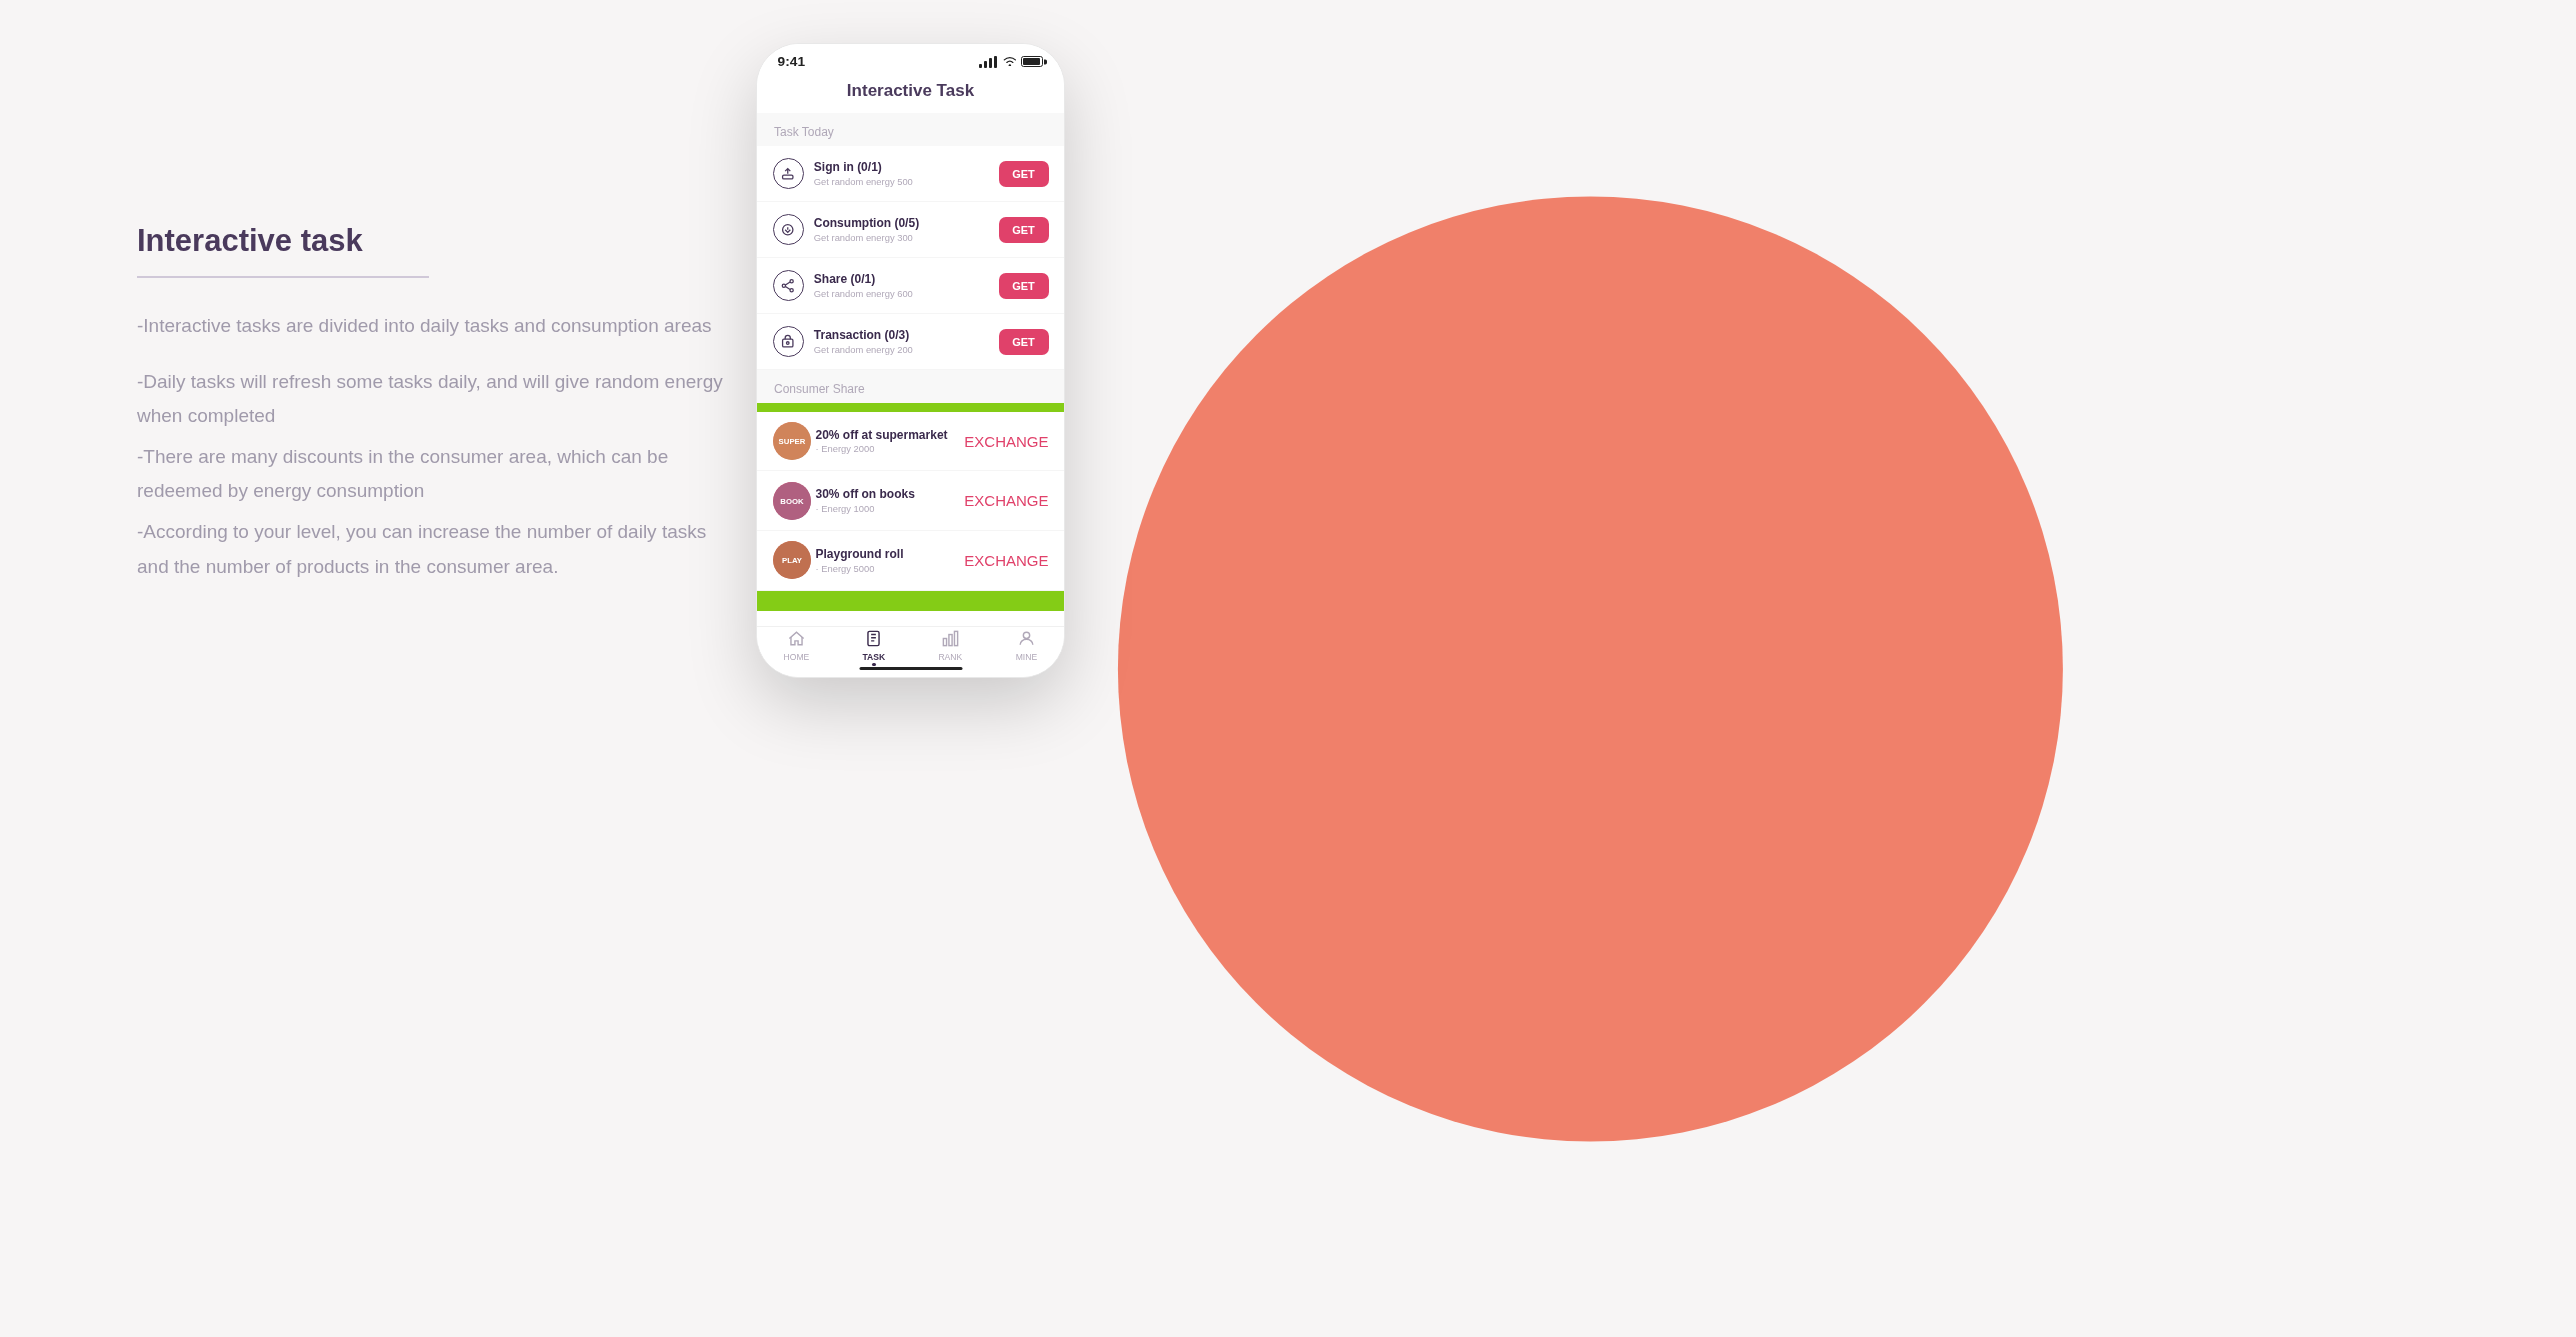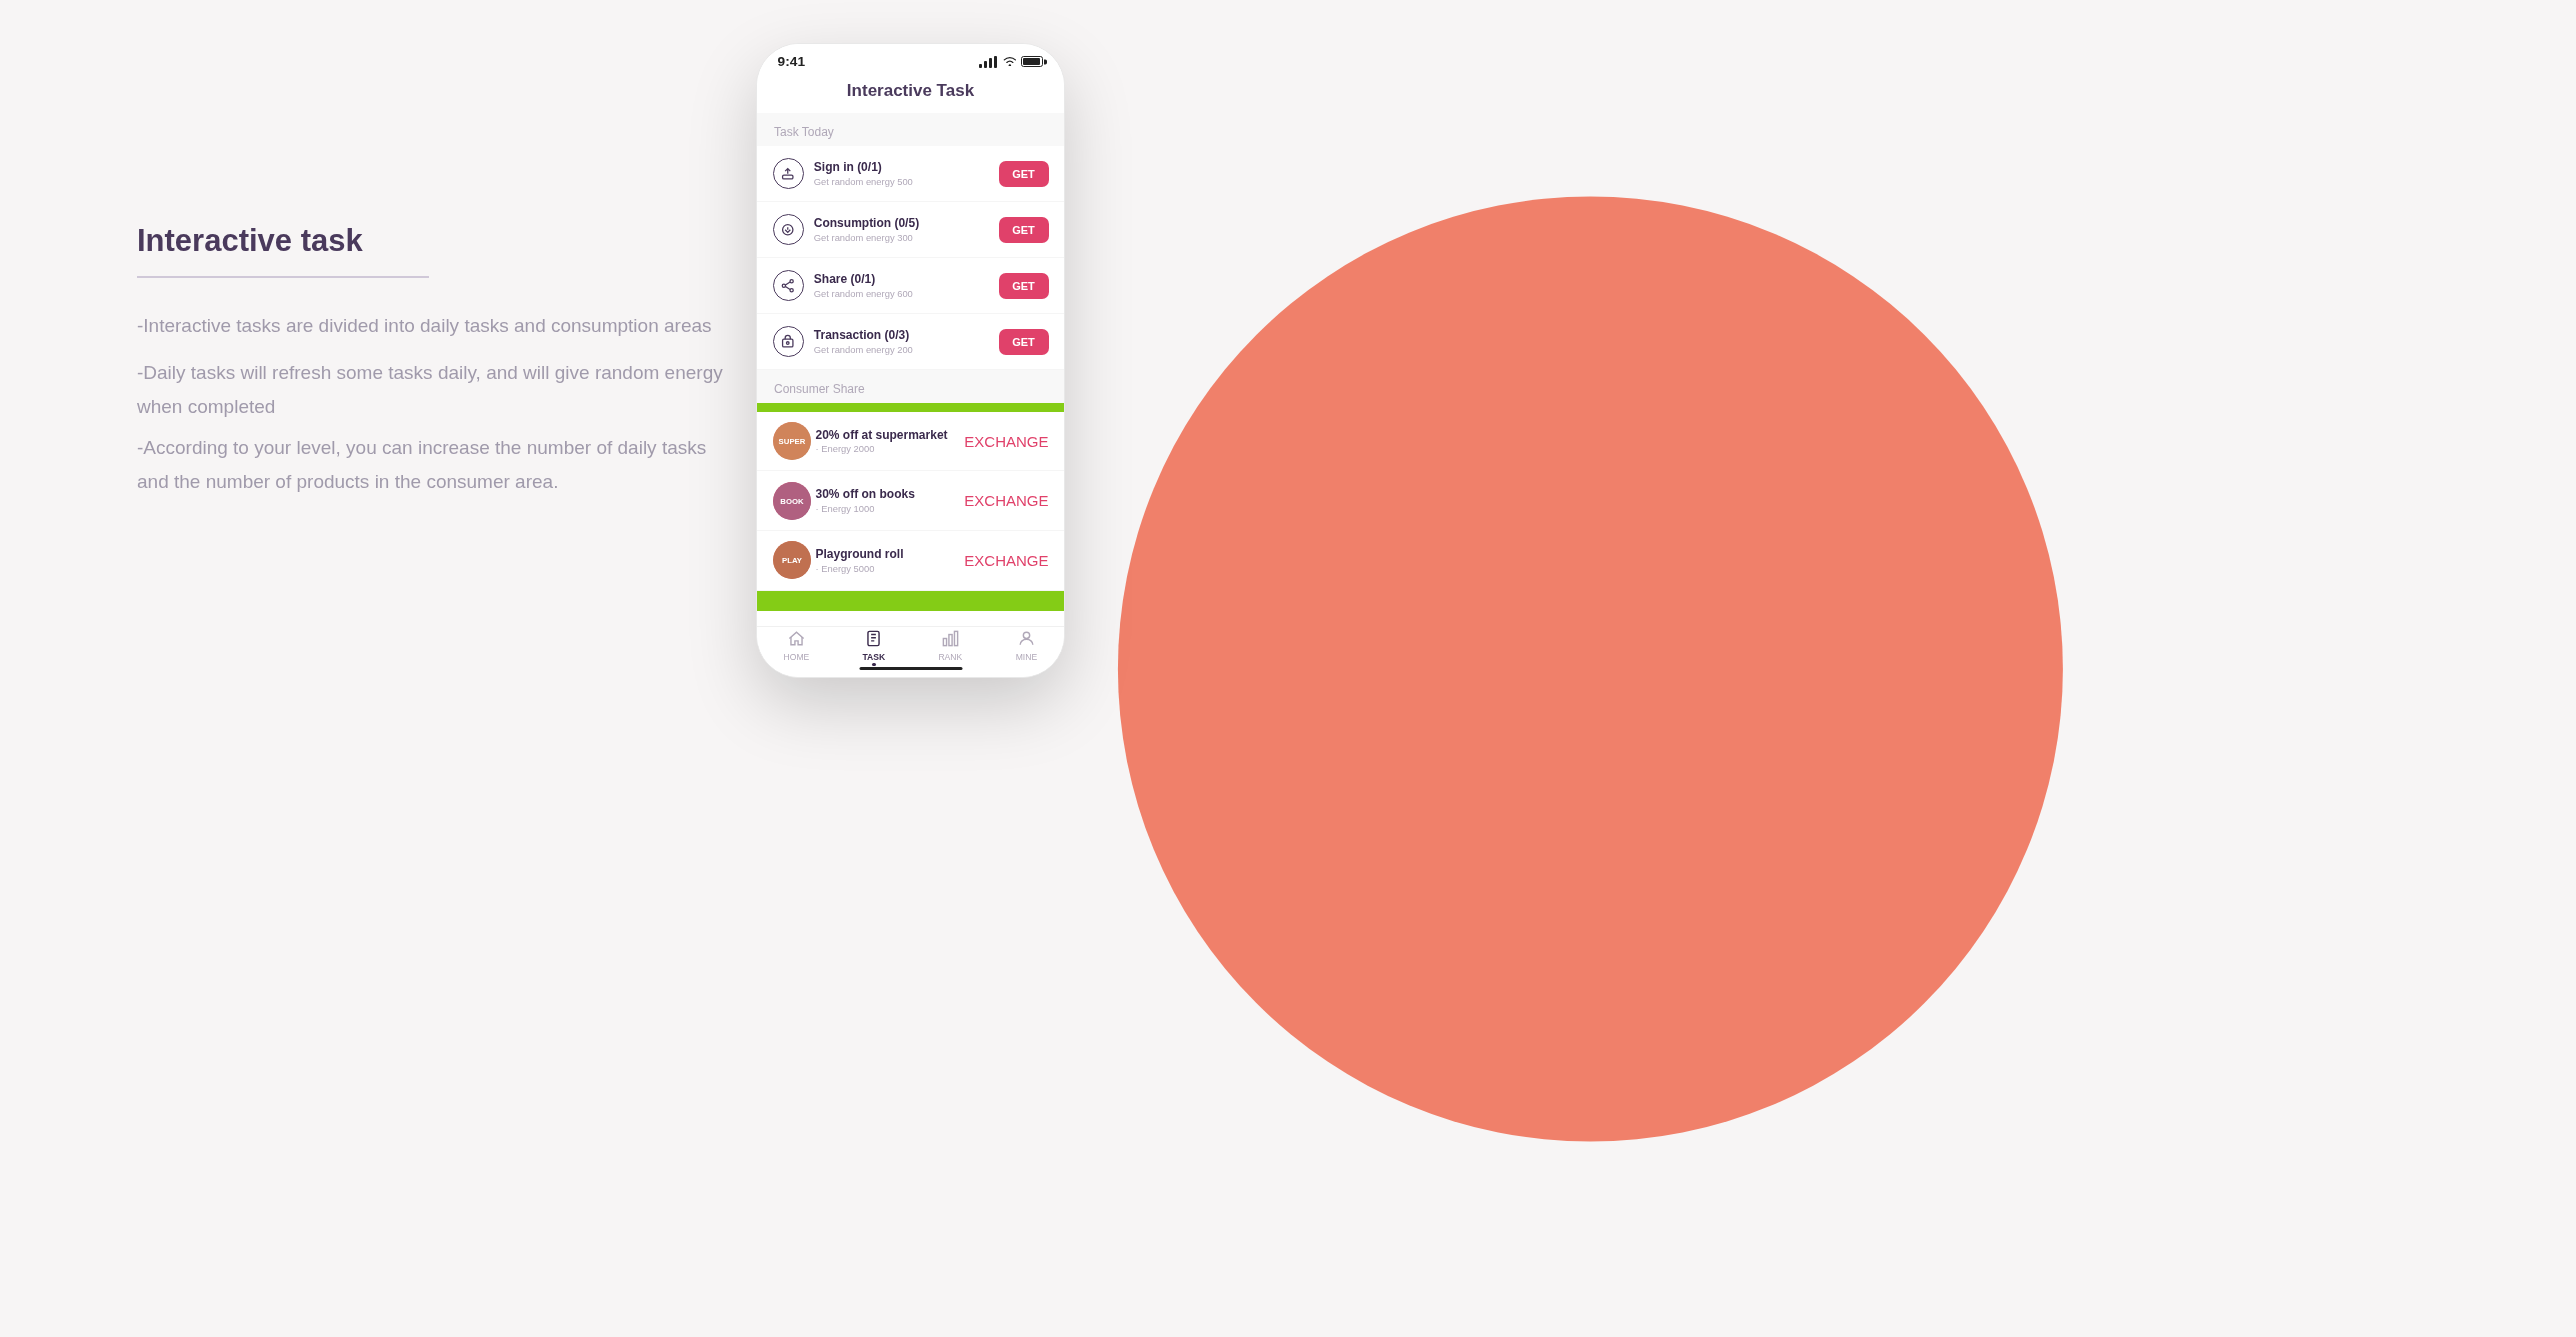--- a/index.html
+++ b/index.html
@@ -333,21 +333,22 @@
     }
   </style>
 </head>
 <body>
 
 <div class="left-panel">
   <h2 class="left-title">Interactive task</h2>
   <div class="left-divider"></div>
   <div class="left-description">
     <p>-Interactive tasks are divided into daily tasks and consumption areas</p>
-    <p style="margin-top:13px;">-Daily tasks will refresh some tasks daily, and will give random energy when completed</p>
+    <p style="margin-top:22px;">-Daily tasks will refresh some tasks daily, and will give random energy when completed</p>
+    <p style="margin-top:6.9px;">-There are many discounts in the consumer area, which can be redeemed by energy consumption</p>
     <p style="margin-top:6.9px;">-According to your level, you can increase the number of daily tasks and the number of products in the consumer area.</p>
   </div>
 </div>
 
 <div class="coral-circle"></div>
 
 <div class="phone-container">
   <div class="phone">
 
     <div class="status-bar">

